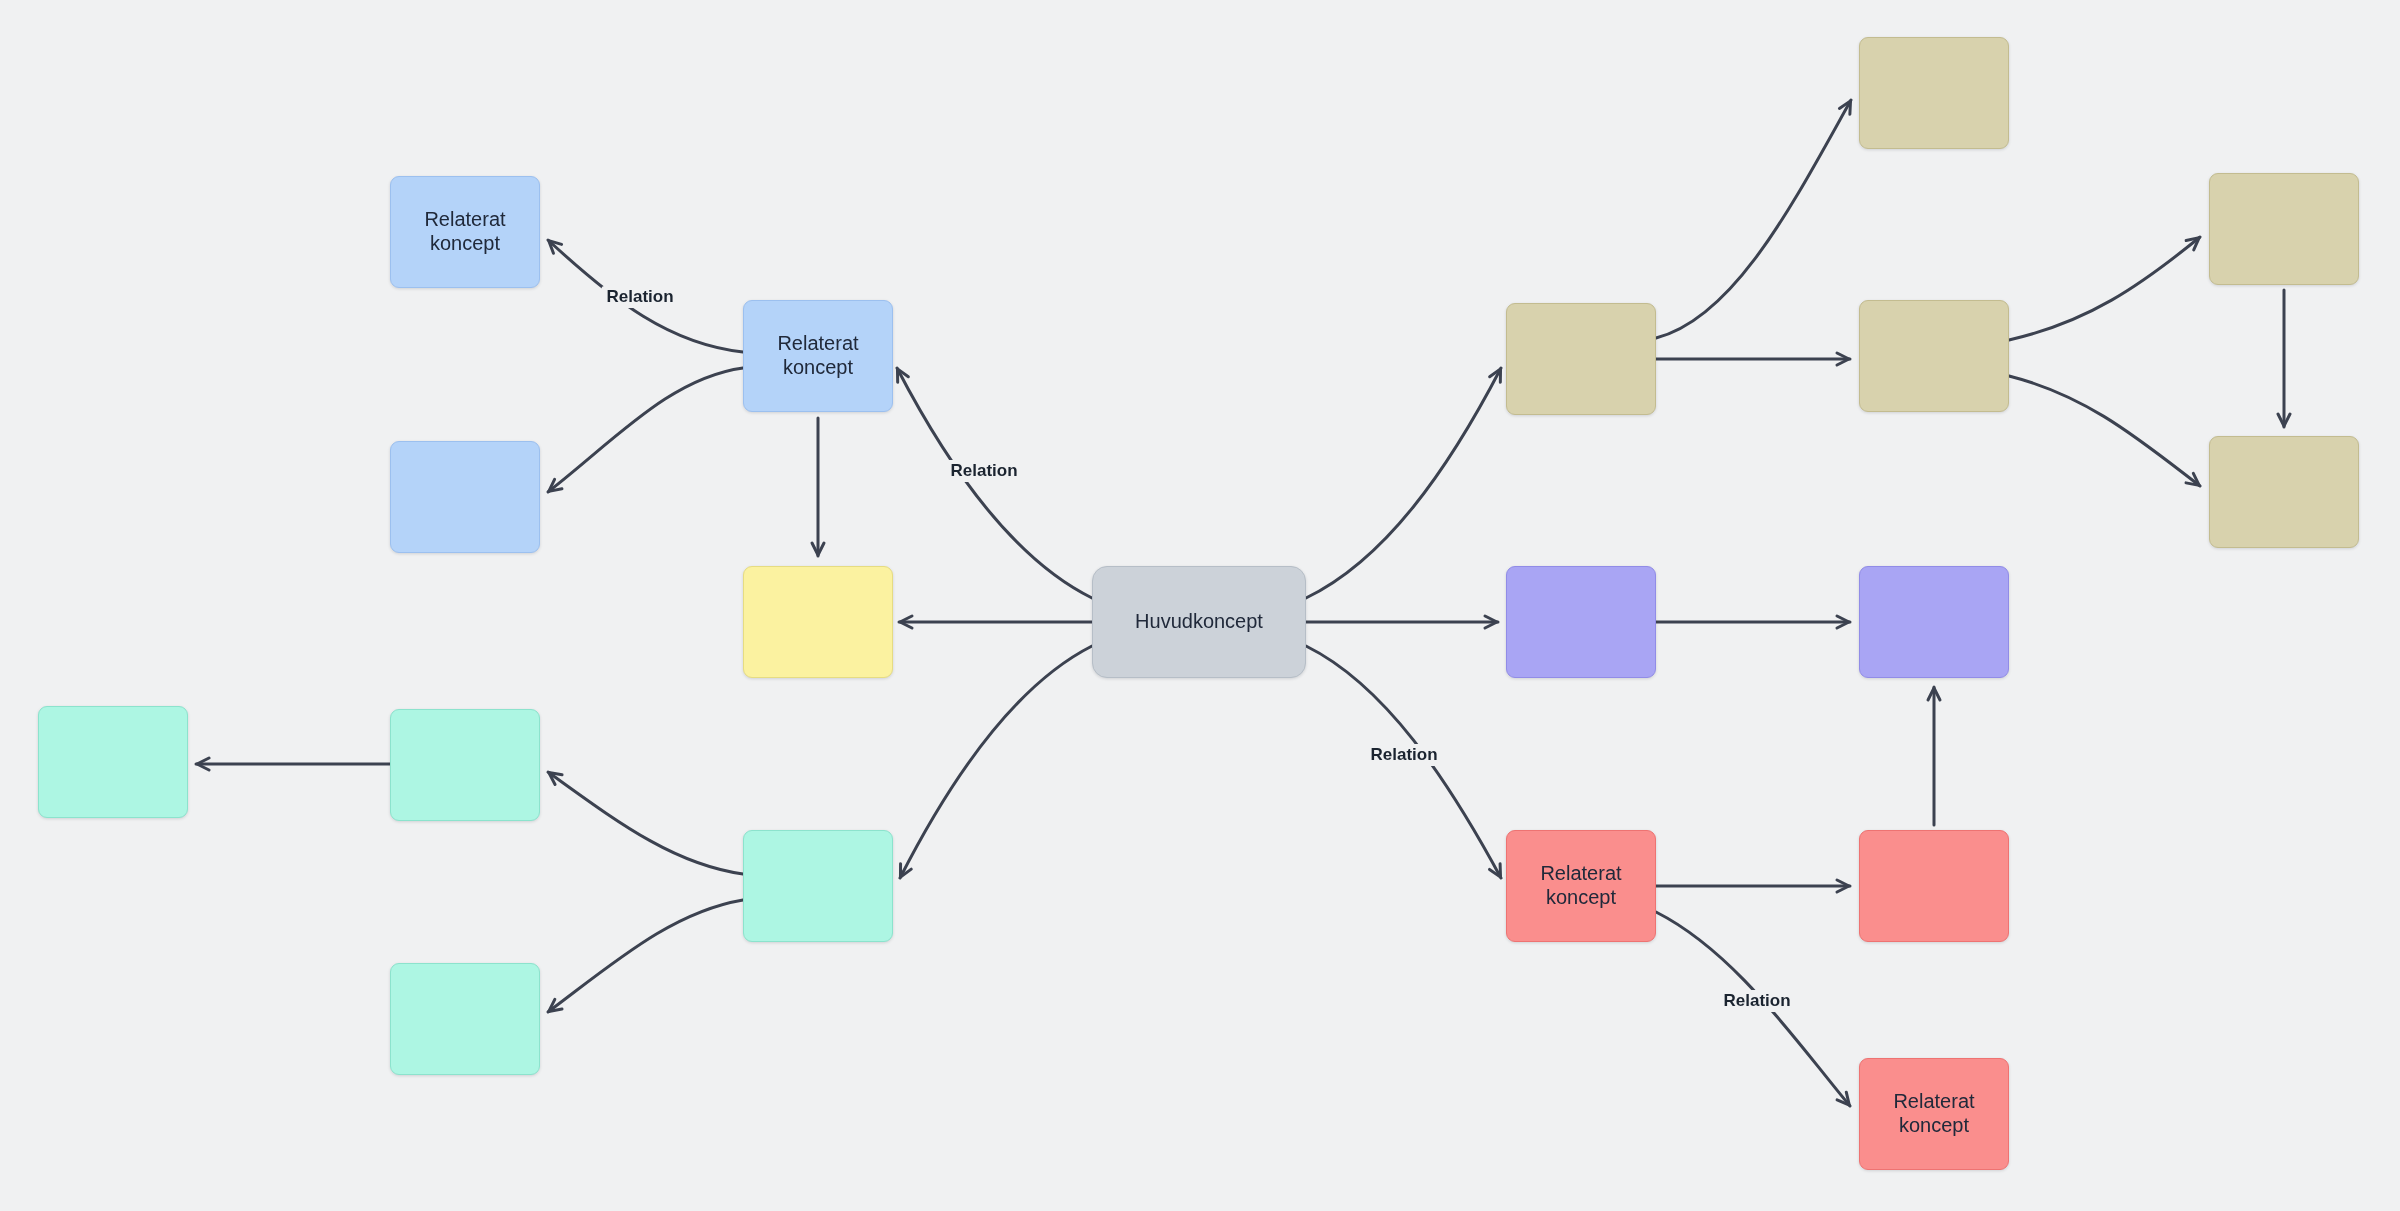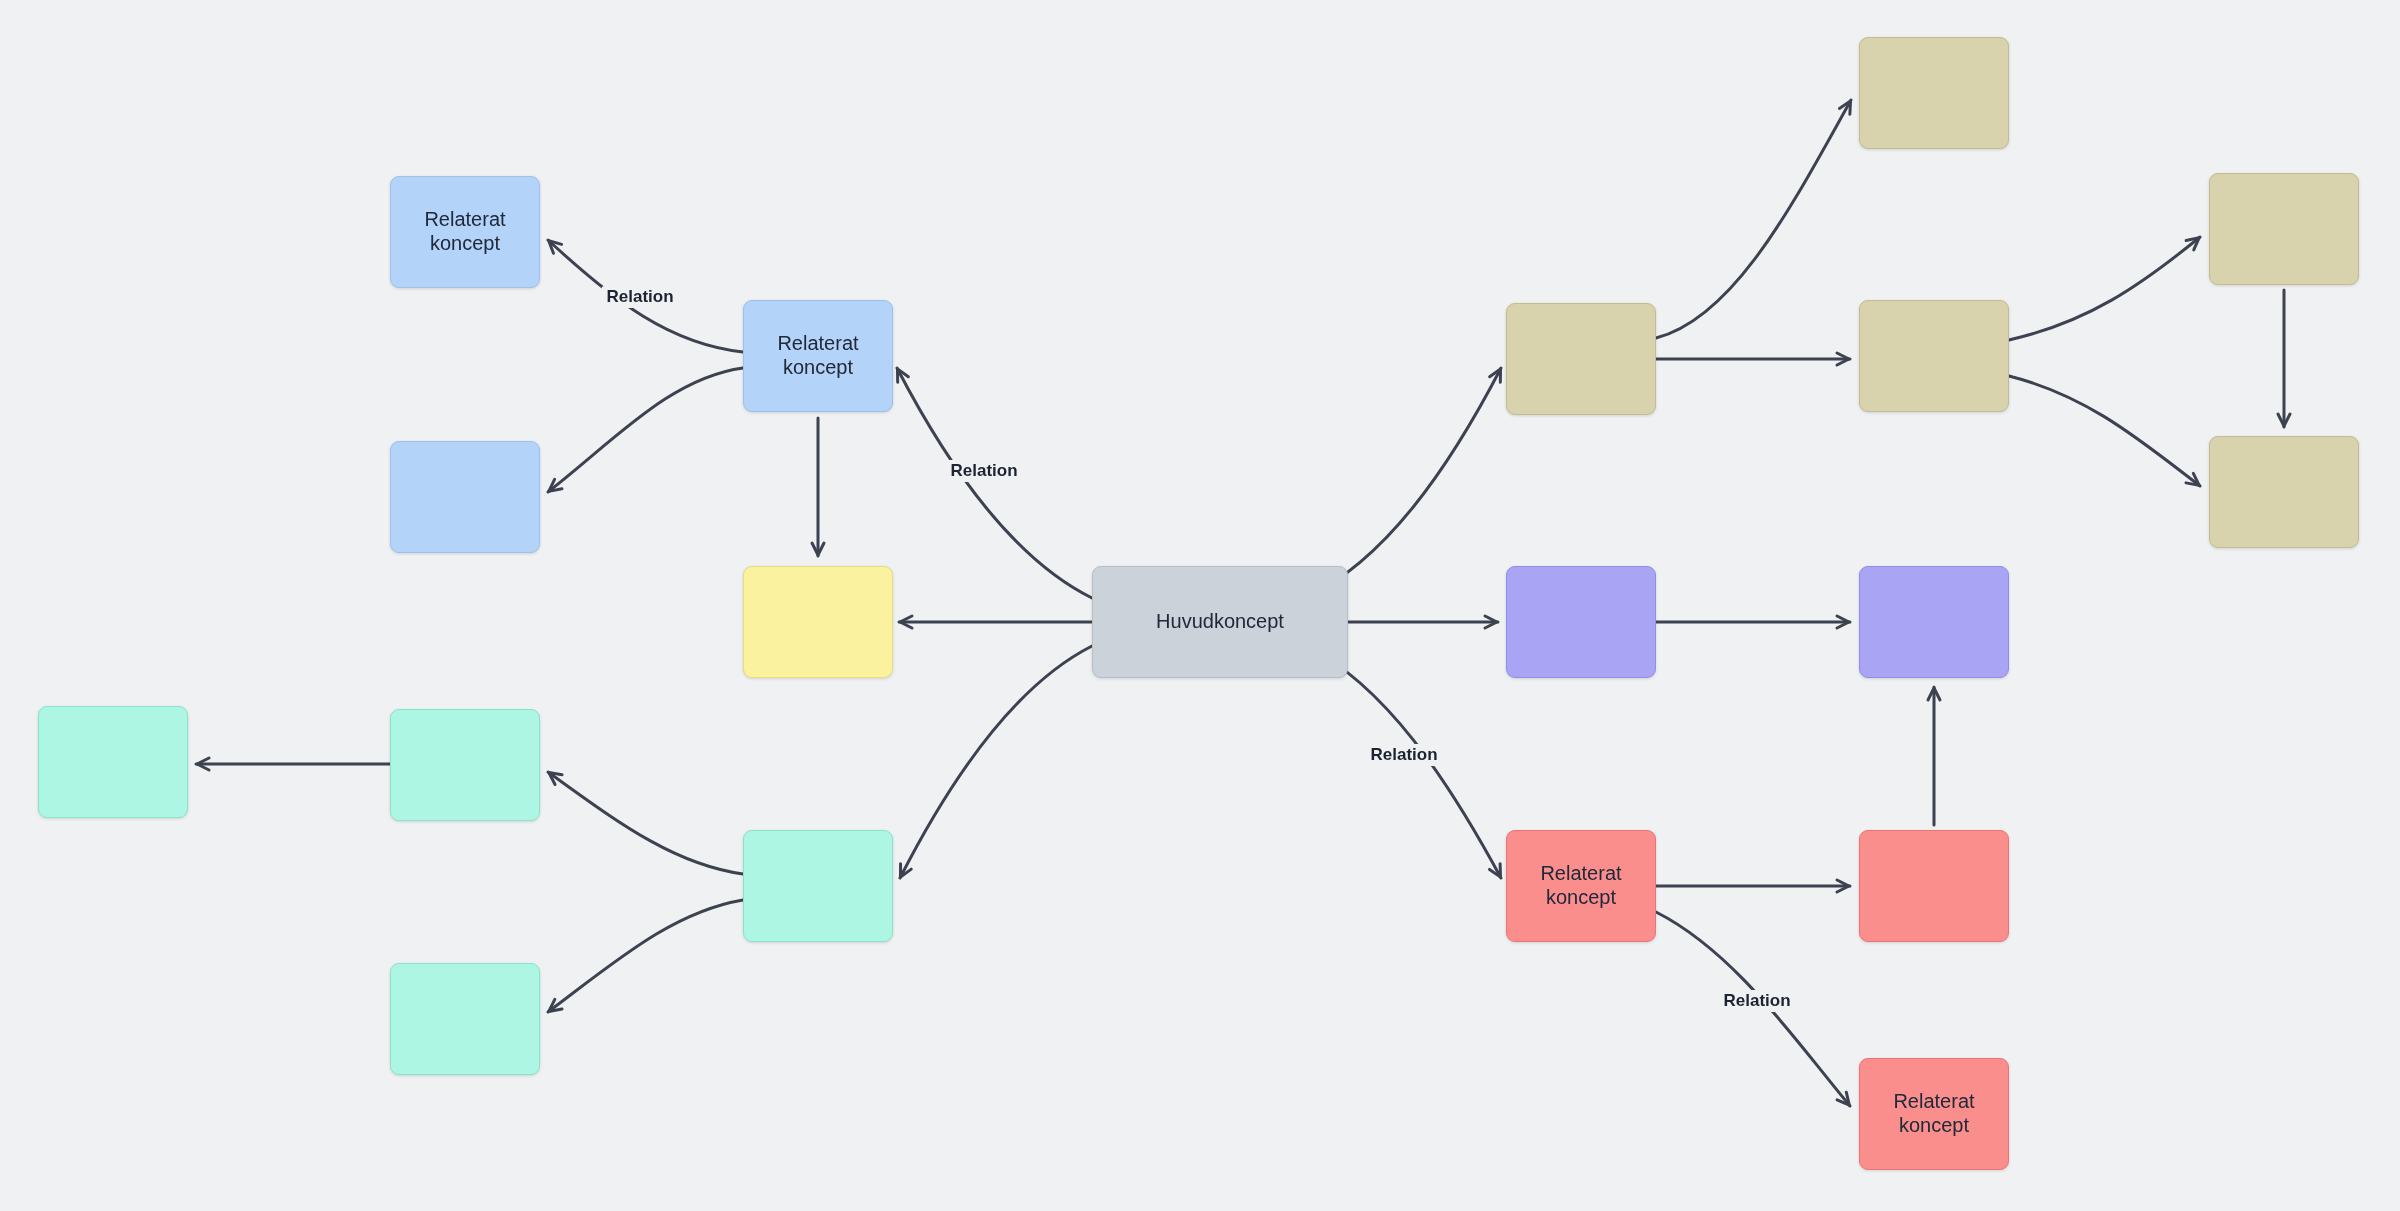--- a/index.html
+++ b/index.html
@@ -45,21 +45,21 @@
     box-shadow: 0 1px 3px rgba(25,35,50,0.15);
   }
   .node .node-label { display: block; }
   .c-blue   { background: #b4d3f9; border: 1px solid #9cc0ef; }
   .c-yellow { background: #fbf2a0; border: 1px solid #e6dc82; }
   .c-gray   { background: #ccd2d9; border: 1px solid #b6bec7; }
   .c-mint   { background: #adf6e3; border: 1px solid #8ce3cd; }
   .c-tan    { background: #d8d2ad; border: 1px solid #c3bc90; }
   .c-purple { background: #a9a5f4; border: 1px solid #918ce7; }
   .c-red    { background: #fa8e8d; border: 1px solid #ee7372; }
-  .wide { width: 256px; }
+  .wide { width: 214px; border-radius: 15px; }
   .edge-label {
     position: absolute;
     transform: translate(-50%, -50%);
     font-size: 17px;
     font-weight: 700;
     color: #1b2430;
     background: #f0f1f2;
     padding: 1px 5px;
     white-space: nowrap;
     border-radius: 3px;

